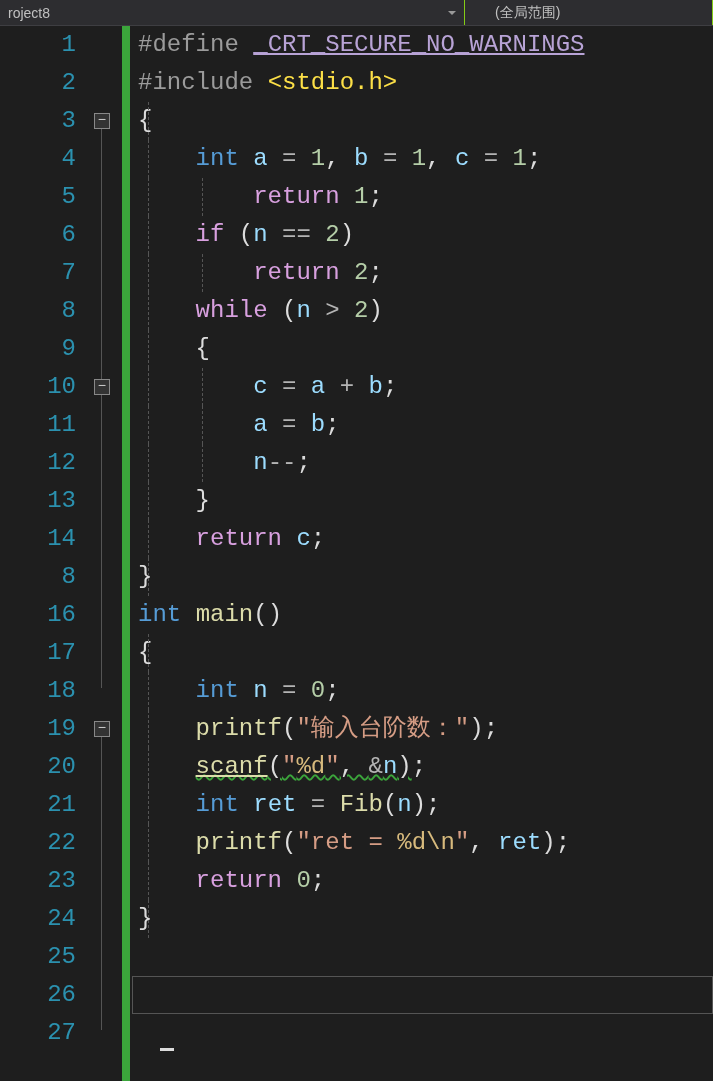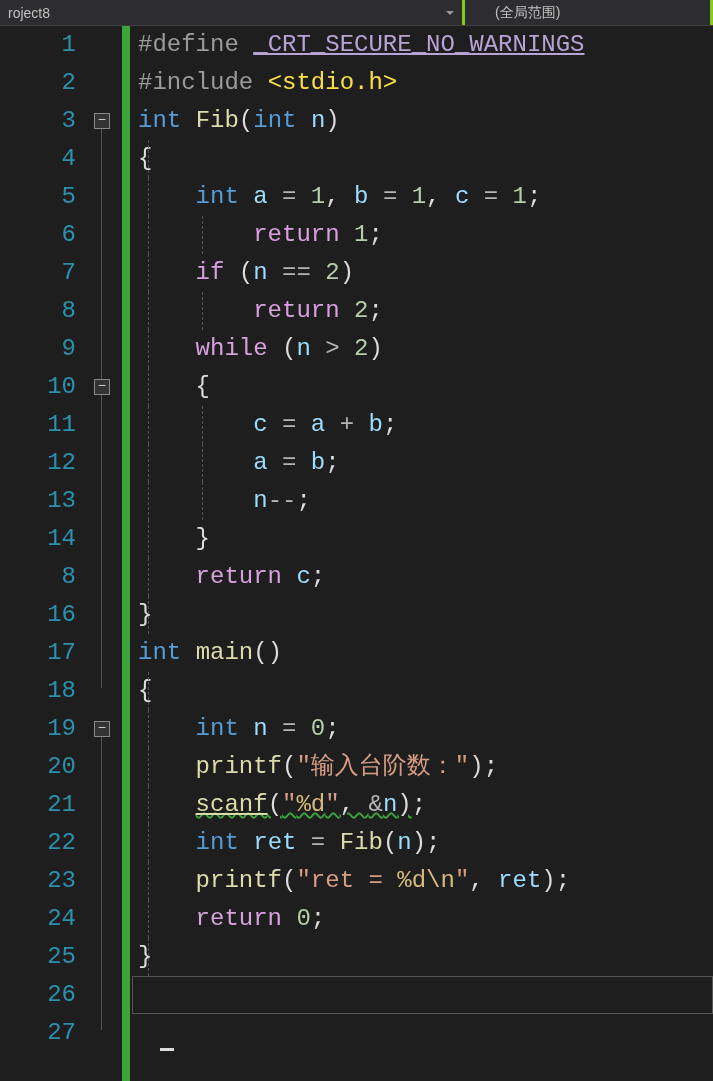--- a/index.html
+++ b/index.html
@@ -19,21 +19,21 @@
   border-bottom: 1px solid #3e3e42;
   font-size: 14px;
   font-family: 'Segoe UI', sans-serif;
 }
 .dropdown {
   display: flex;
   align-items: center;
   justify-content: space-between;
   padding: 0 8px;
   color: #c0c0c0;
-  border-right: 3px solid #84cc16;
+  border-right: 1px solid #84cc16;
   cursor: pointer;
 }
 .dropdown-left { flex: 0 0 465px; }
 .dropdown-right { flex: 1; padding-left: 30px; }
 .chevron {
   width: 0; height: 0;
   border-left: 4px solid transparent;
   border-right: 4px solid transparent;
   border-top: 4px solid #999;
 }
@@ -192,21 +192,20 @@
     <div class="vline" style="top:711px;height:293px"></div>
   </div>
 
   <div class="code-area">
     <div class="current-line-box"></div>
 
     <div class="code-line"><span class="kw-define">#define</span> <span class="macro-name">_CRT_SECURE_NO_WARNINGS</span></div>
 
     <div class="code-line"><span class="kw-include">#include</span> <span class="angle-inc">&lt;stdio.h&gt;</span></div>
 
-    <div class="code-line"><span class="kw">int</span> <span class="func">Fib</span><span class="punct">(</span><span class="kw">int</span> <span class="ident">n</span><span class="punct">)</span></div>
 
     <div class="code-line"><span class="indent-guide" style="left:10px"></span><span class="punct">{</span></div>
 
     <div class="code-line"><span class="indent-guide" style="left:10px"></span>    <span class="kw">int</span> <span class="ident">a</span><span class="op"> = </span><span class="num">1</span><span class="punct">, </span><span class="ident">b</span><span class="op"> = </span><span class="num">1</span><span class="punct">, </span><span class="ident">c</span><span class="op"> = </span><span class="num">1</span><span class="punct">;</span></div>
 
 
     <div class="code-line"><span class="indent-guide" style="left:10px"></span><span class="indent-guide" style="left:64px"></span>        <span class="ctrl">return</span> <span class="num">1</span><span class="punct">;</span></div>
 
     <div class="code-line"><span class="indent-guide" style="left:10px"></span>    <span class="ctrl">if</span> <span class="punct">(</span><span class="ident">n</span><span class="op"> == </span><span class="num">2</span><span class="punct">)</span></div>
 

